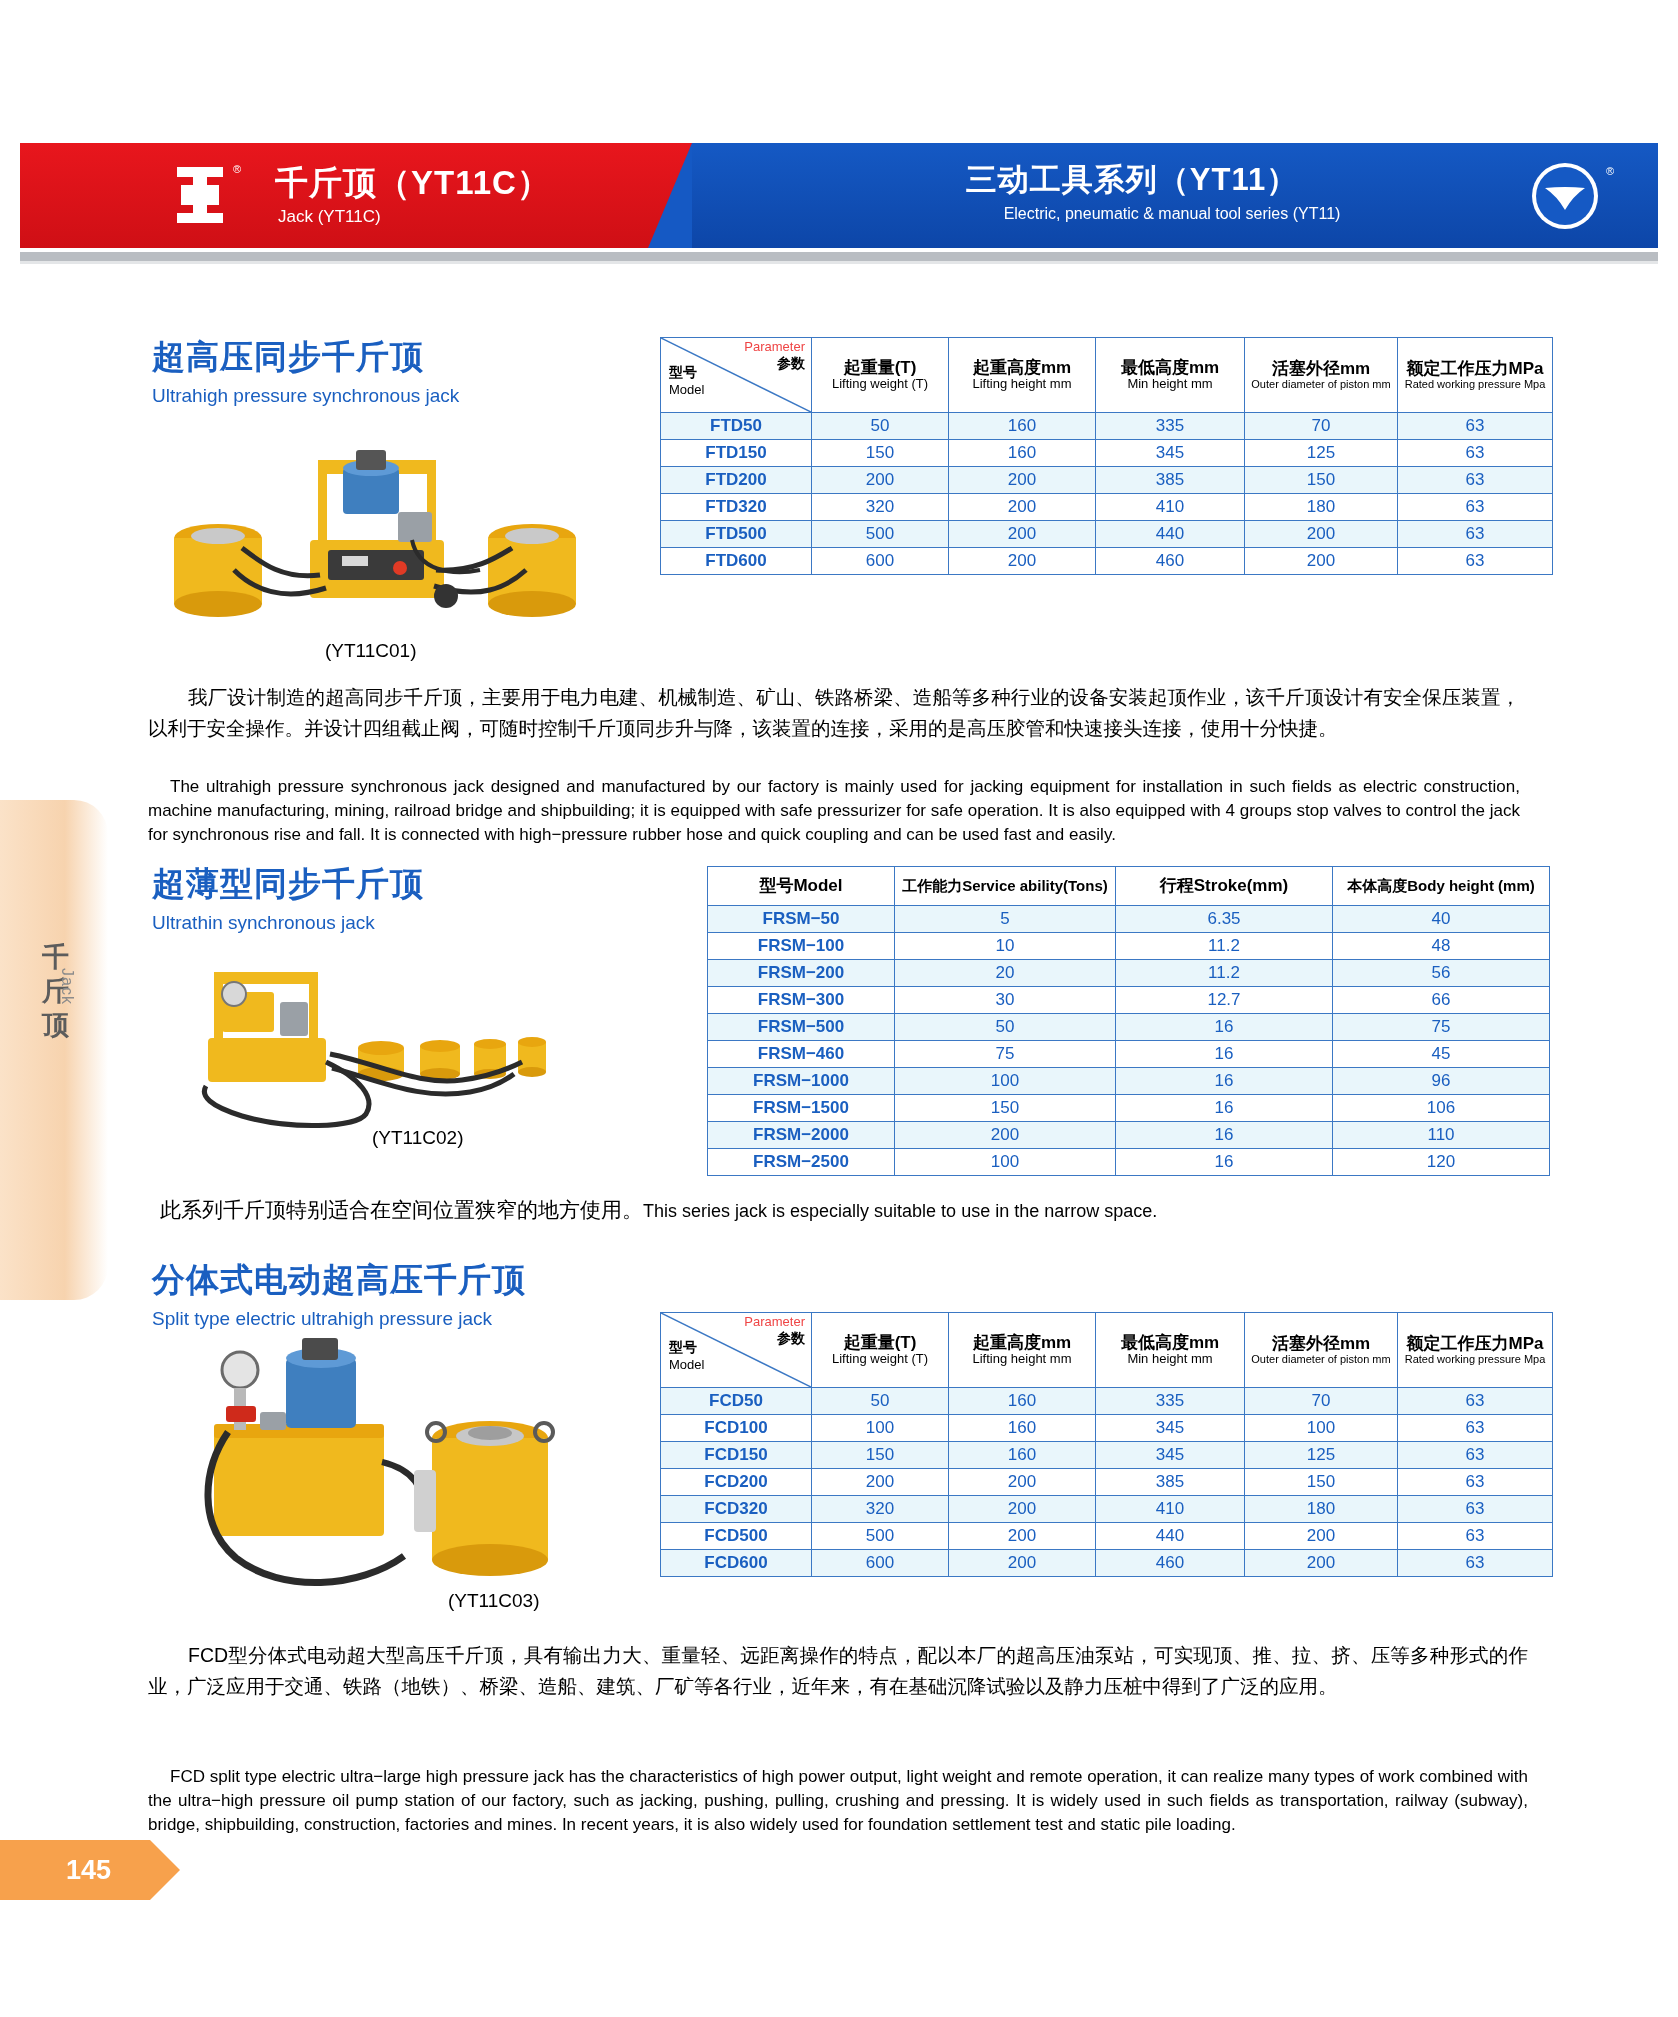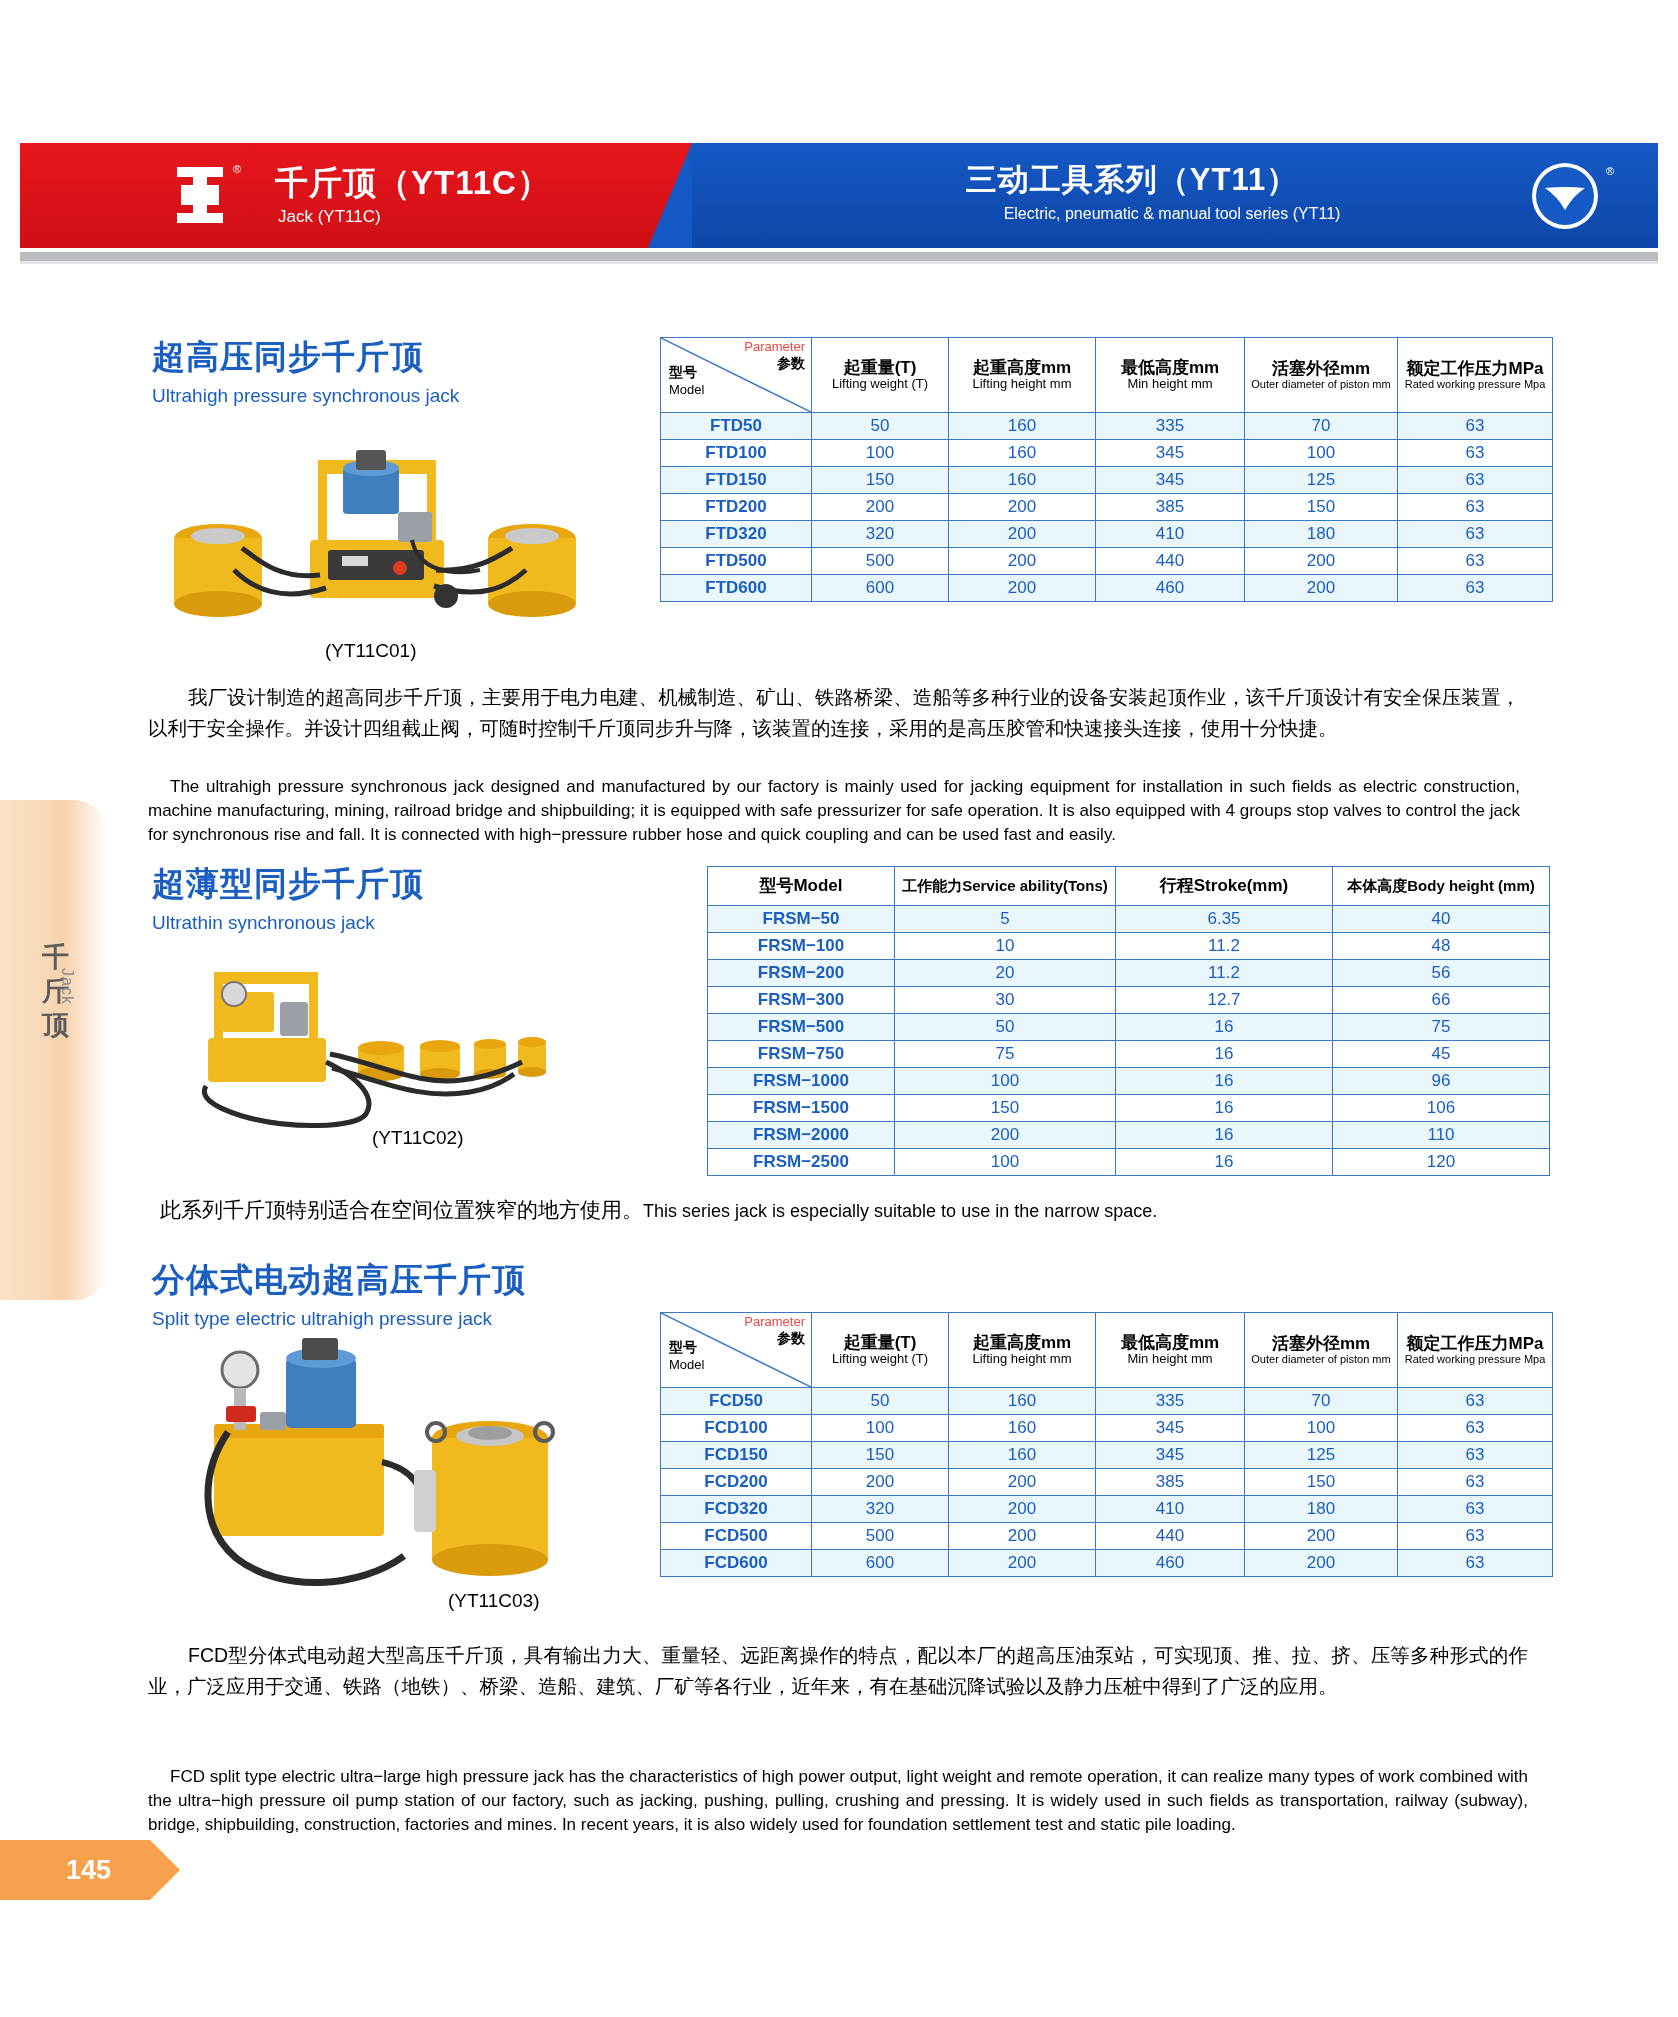--- a/index.html
+++ b/index.html
@@ -263,28 +263,20 @@
       <tbody>
         <tr>
           <td class="model">FTD50</td>
           <td>50</td>
           <td>160</td>
           <td>335</td>
           <td>70</td>
           <td>63</td>
         </tr>
         <tr>
-          <td class="model">FTD100</td>
-          <td>100</td>
-          <td>160</td>
-          <td>345</td>
-          <td>100</td>
-          <td>63</td>
-        </tr>
-        <tr>
           <td class="model">FTD150</td>
           <td>150</td>
           <td>160</td>
           <td>345</td>
           <td>125</td>
           <td>63</td>
         </tr>
         <tr>
           <td class="model">FTD200</td>
           <td>200</td>
@@ -399,21 +391,21 @@
           <td>12.7</td>
           <td>66</td>
         </tr>
         <tr>
           <td class="model">FRSM−500</td>
           <td>50</td>
           <td>16</td>
           <td>75</td>
         </tr>
         <tr>
-          <td class="model">FRSM−750</td>
+          <td class="model">FRSM−460</td>
           <td>75</td>
           <td>16</td>
           <td>45</td>
         </tr>
         <tr>
           <td class="model">FRSM−1000</td>
           <td>100</td>
           <td>16</td>
           <td>96</td>
         </tr>

